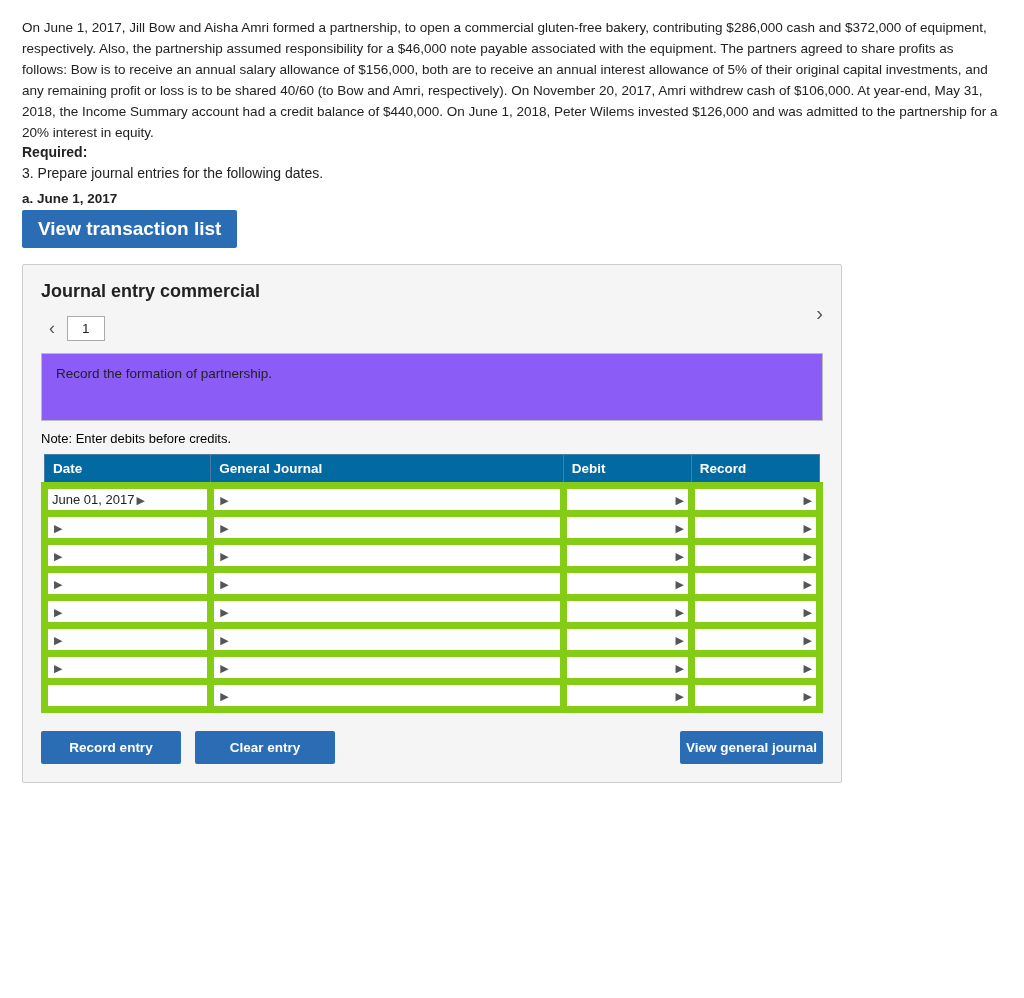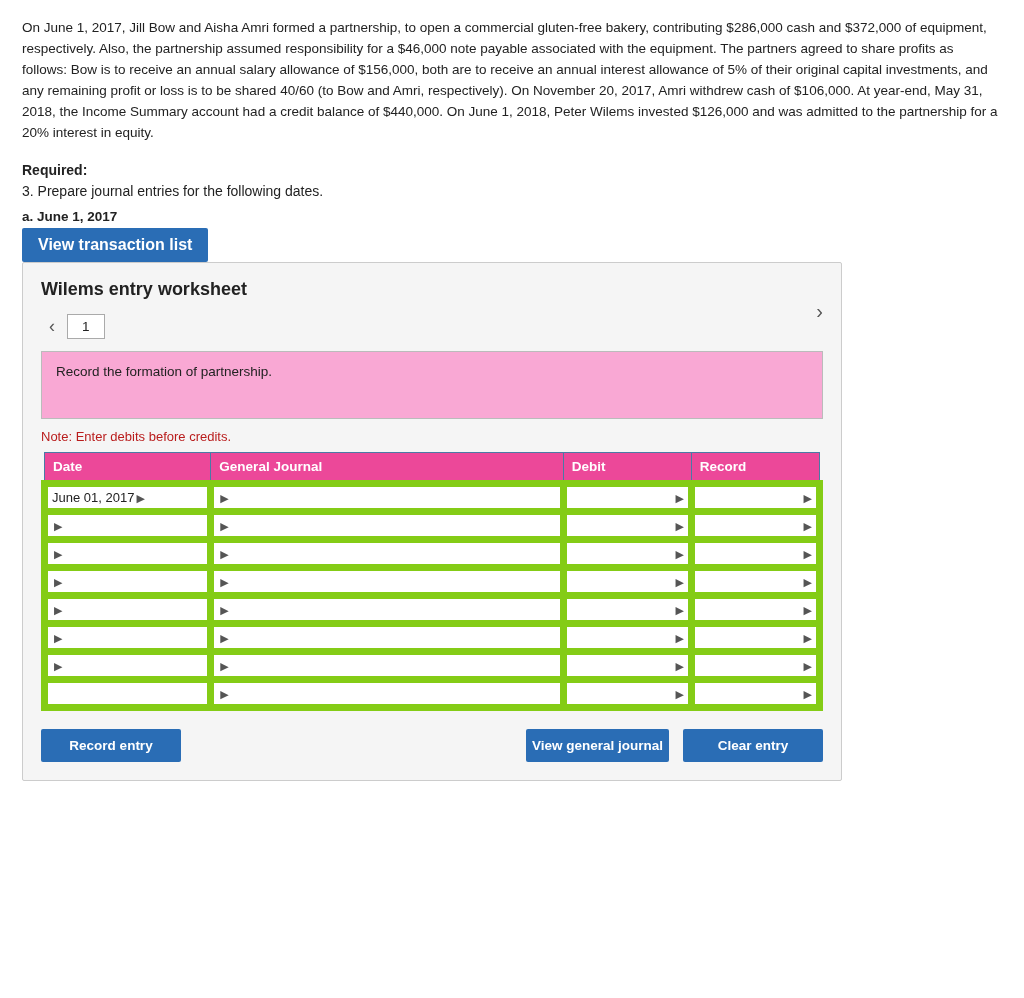--- a/index.html
+++ b/index.html
@@ -6,21 +6,20 @@
     body {
       font-family: Arial, sans-serif;
       font-size: 14px;
       background: #fff;
       color: #222;
       padding: 18px 22px;
       max-width: 1024px;
     }
     .problem-text {
       line-height: 1.55;
-      margin-bottom: 18px;
       font-size: 13.5px;
     }
     .required-section {
       margin-bottom: 10px;
     }
     .required-label {
       font-weight: bold;
       margin-bottom: 5px;
     }
     .required-item {
@@ -28,24 +27,24 @@
     }
     .date-label {
       margin-bottom: 4px;
       font-size: 13.5px;
     }
     .view-transaction-btn {
       background-color: #2a6db5;
       color: #fff;
       border: none;
       padding: 8px 16px;
-      font-size: 16px;
+      font-size: 19px;
       cursor: pointer;
       border-radius: 2px;
-      margin-bottom: 0;
+      margin-bottom: 16px;
       font-weight: 600;
     }
     .worksheet-container {
       border: 1px solid #ccc;
       background: #f5f5f5;
       padding: 16px 18px 18px 18px;
       border-radius: 2px;
       max-width: 820px;
     }
     .worksheet-title {
@@ -71,38 +70,38 @@
     .tab-box {
       border: 1px solid #aaa;
       background: #fff;
       padding: 4px 14px;
       font-size: 13.5px;
       min-width: 36px;
       text-align: center;
     }
     .instruction-box {
       border: 1px solid #bbb;
-      background: #f9a8d4;
+      background: #8b5cf6;
       padding: 12px 14px;
       margin-bottom: 10px;
       min-height: 68px;
       font-size: 13.5px;
     }
     .note-text {
-      color: #b91c1c;
+      color: #000000;
       font-size: 13px;
       margin-bottom: 8px;
     }
     .journal-table {
       width: 100%;
       border-collapse: collapse;
       margin-bottom: 18px;
     }
     .journal-table thead tr th {
-      background-color: #ec4899;
+      background-color: #0369a1;
       color: #fff;
       padding: 6px 8px;
       text-align: left;
       font-size: 13.5px;
       border: 1px solid #4a7aa5;
       font-weight: bold;
     }
     .journal-table thead tr th.center {
     }
     .journal-table tbody tr td {
@@ -173,21 +172,21 @@
 <div class="date-label">
   <strong><span>a. June 1, 2017</span></strong>
 </div>
 
 
 <button class="view-transaction-btn">View transaction list</button>
 
 
 <div class="worksheet-container">
 
-  <div class="worksheet-title">Wilems entry worksheet</div>
+  <div class="worksheet-title">Journal entry commercial</div>
 
   <div class="tab-nav">
     <button class="nav-arrow">‹</button>
     <div class="tab-box">1</div>
   </div>
 
   <div style="position:relative;">
     <button class="nav-arrow" style="position:absolute; right:-8px; top:-52px; font-size:20px;">›</button>
   </div>
 
@@ -253,19 +252,19 @@
           <td class="date-cell"></td>
           <td class="general-cell"><span class="arrow-indicator"> ▶</span></td>
           <td class="amount-cell"><span class="arrow-indicator"> ▶</span></td>
           <td class="amount-cell"><span class="arrow-indicator"> ▶</span></td>
         </tr>
       </tbody>
   </table>
 
   <div class="btn-row">
     <button class="action-btn">Record entry</button>
+    <button class="action-btn">Clear entry</button>
     <button class="action-btn view-journal">View general journal</button>
-    <button class="action-btn">Clear entry</button>
   </div>
 
 </div>
 
 
 
 </body></html>

